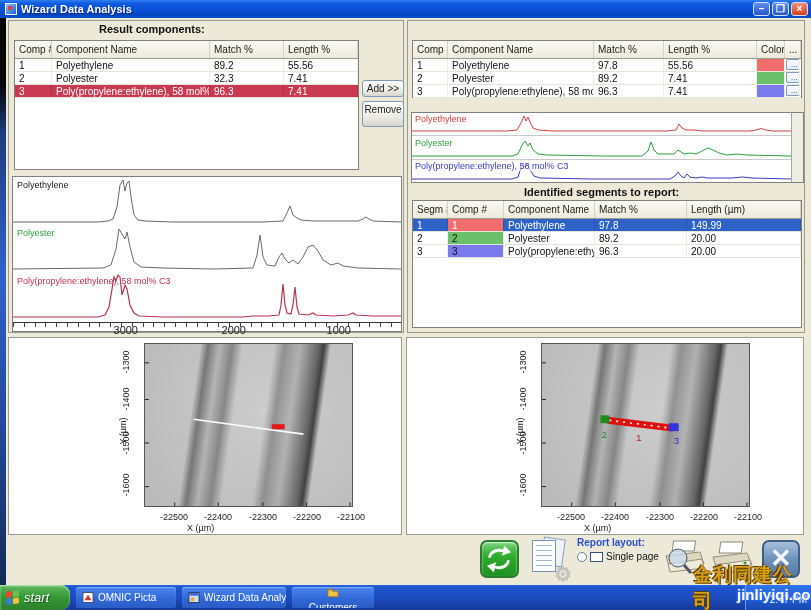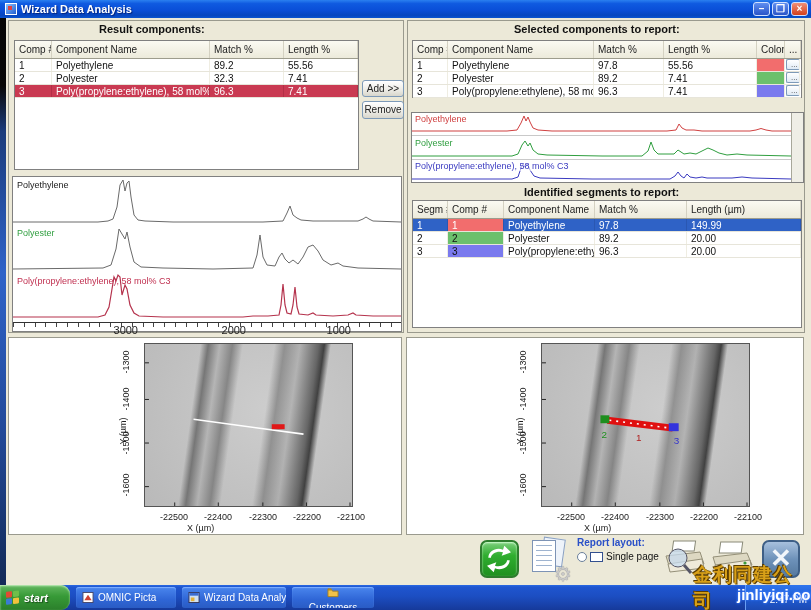--- a/index.html
+++ b/index.html
@@ -96,21 +96,21 @@
   .ricon.multi { background:linear-gradient(90deg,#fff 0 5px,#33508f 5px 6px,#fff 6px),linear-gradient(180deg,#fff 0 4px,#33508f 4px 5px,#fff 5px); }
   .printicon { position:absolute; }
   .xclose { position:absolute; left:762px; top:540px; width:38px; height:38px; border-radius:7px; border:2px solid #3e5f86;
     background:linear-gradient(180deg,#a7c0dd,#6e92ba 50%,#55799f); color:#f2f6fa; font-size:26px; font-weight:bold; text-align:center; line-height:33px; }
 
   
   .taskbar { position:absolute; left:0; top:585px; width:811px; height:25px;
     background:linear-gradient(180deg,#2a6ae4 0%,#1f55cf 8%,#1c4ec2 45%,#16399a 100%); z-index:20; }
   .startbtn { position:absolute; left:0; top:0; width:70px; height:25px; border-radius:0 9px 9px 0;
     background:linear-gradient(180deg,#64b861,#379a37 45%,#2b7f2b); box-shadow:inset 0 1px 2px #c7f0c0; display:flex; align-items:center; gap:4px; padding-left:6px; }
-  .startbtn .txt { color:#fff; font-weight:bold; font-style:italic; font-size:11px; text-shadow:1px 1px 1px #1c4f1c; }
+  .startbtn .txt { color:#fff; font-weight:normal; font-style:italic; font-size:13px; text-shadow:1px 1px 1px #1c4f1c; }
   .flag { width:14px; height:14px; display:grid; grid-template-columns:6px 6px; grid-template-rows:6px 6px; gap:1px; transform:skewY(-6deg); }
   .flag i { border-radius:1px; }
   .taskbtn { position:absolute; top:2px; height:21px; border-radius:3px; background:linear-gradient(180deg,#4a86ee,#2f66d6 60%,#2a5cc4);
     box-shadow:inset 0 1px 1px #7fb0ff; color:#fff; font-size:10px; display:flex; align-items:center; gap:4px; padding:0 6px; overflow:hidden; white-space:nowrap; }
   .taskbtn.active { background:linear-gradient(180deg,#f5a93d,#e08818 60%,#cf7708); box-shadow:inset 0 1px 1px #ffd9a0; }
   .tico { width:12px; height:11px; flex:0 0 auto; }
   .tray { position:absolute; right:0; top:0; width:66px; height:28px; background:linear-gradient(180deg,#2f76ee,#1f5ad0 50%,#1a45aa);
     border-left:1px solid #6aa0f5; display:flex; align-items:center; justify-content:flex-end; padding-right:4px; }
   .tray .clock { color:#fff; font-size:10px; }
 
@@ -159,23 +159,22 @@
       <span>7.41</span>
     </div>
     <div class="rw grid-res sel-red">
       <span>3</span>
       <span>Poly(propylene:ethylene), 58 mol% C3</span>
       <span>96.3</span>
       <span>7.41</span>
     </div>
   </div>
   <div class="xpbtn" style="left:362px; top:80px; width:42px; height:17px;">Add &gt;&gt;</div>
-  <div class="xpbtn" style="left:362px; top:101px; width:42px; height:18px;">Remove</div>
-
-  <div class="sec-title" style="left:510px; top:23px;">Selected components to report:</div>
+  <div class="xpbtn" style="left:362px; top:101px; width:42px; height:26px;">Remove</div>
+
   <div class="tbl" style="left:412px; top:40px; width:390px; height:58px;">
     <div class="hd grid-sel">
       <span>Comp #</span>
       <span>Component Name</span>
       <span>Match %</span>
       <span>Length %</span>
       <span>Color</span>
       <span>...</span>
     </div>
     <div class="rw grid-sel">

